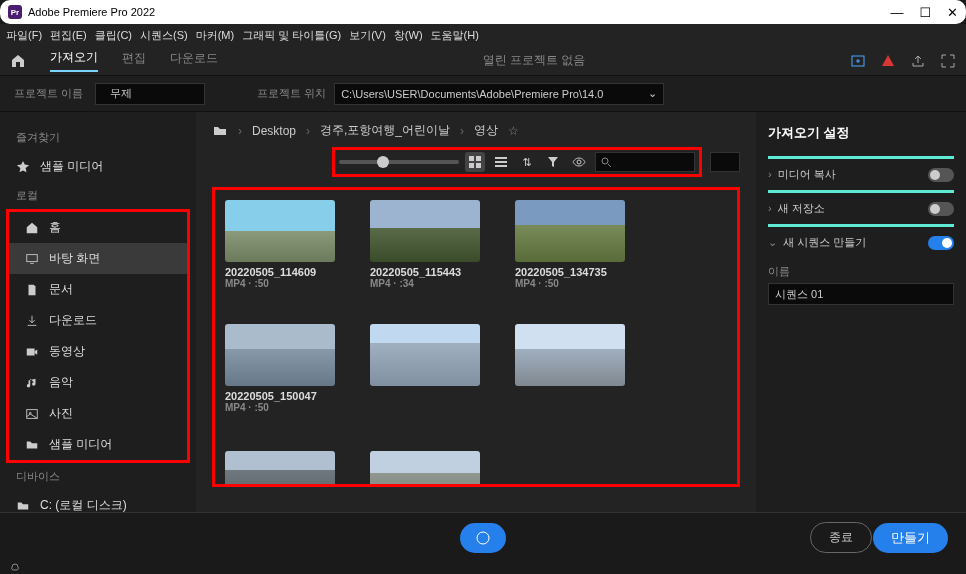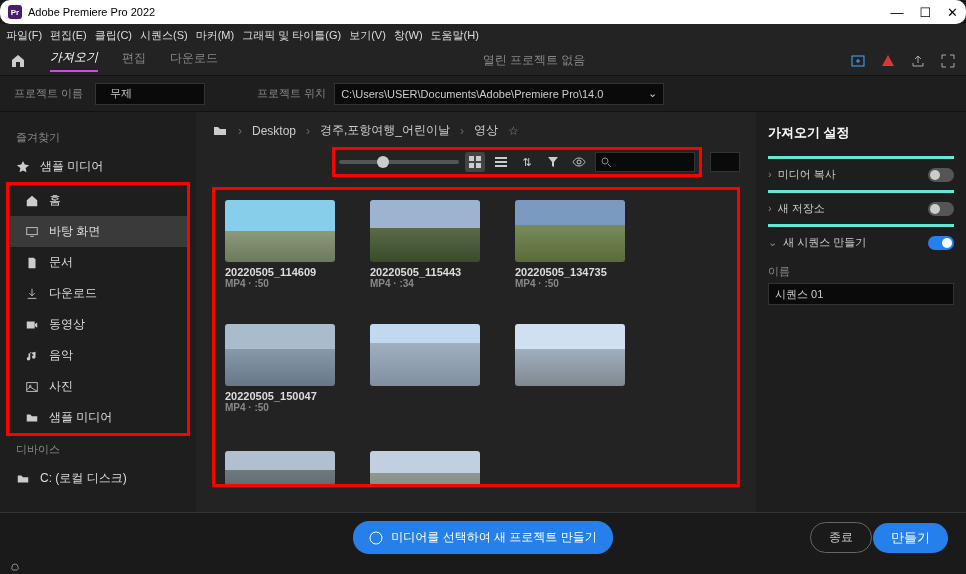--- a/index.html
+++ b/index.html
@@ -10,21 +10,21 @@
 .titlebar-title { flex: 1; font-size: 11px; }
 .win-controls { display: flex; gap: 16px; font-size: 13px; }
 .win-controls span { cursor: pointer; }
 
 .menubar { height: 22px; background: #232323; display: flex; align-items: center; padding: 0 6px; gap: 8px; font-size: 11px; }
 .menubar span { cursor: pointer; color: #ddd; }
 
 .tabbar { height: 30px; background: #232323; display: flex; align-items: center; padding: 0 10px; gap: 24px; border-bottom: 1px solid #111; }
 .tabbar .home-icon { width: 16px; height: 16px; cursor: pointer; }
 .tabbar .tab { color: #888; cursor: pointer; font-size: 12px; padding-bottom: 4px; }
-.tabbar .tab.active { color: #fff; border-bottom: 2px solid #d946ef; font-style: italic; }
+.tabbar .tab.active { color: #fff; border-bottom: 2px solid #7dd3fc; }
 .tabbar .center { flex: 1; text-align: center; color: #888; font-size: 12px; }
 .tabbar .right-icons { display: flex; gap: 14px; align-items: center; }
 .tabbar .right-icons svg { width: 16px; height: 16px; }
 
 .projectrow { height: 36px; background: #1e1e1e; display: flex; align-items: center; padding: 0 14px; gap: 12px; border-bottom: 1px solid #111; }
 .projectrow label { color: #888; font-size: 11px; }
 .proj-name { background: #0a0a0a; border: 1px solid #333; height: 22px; width: 110px; color: #ccc; padding: 0 14px; font-size: 11px; }
 .proj-path-wrap { display: flex; align-items: center; gap: 8px; }
 .proj-path { background: #0a0a0a; border: 1px solid #333; height: 22px; width: 330px; color: #ccc; padding: 0 6px; font-size: 11px; display: flex; align-items: center; justify-content: space-between; }
 
@@ -149,20 +149,21 @@
 
 <div class="main">
   <div class="sidebar">
     <div class="section-label">즐겨찾기</div>
     <div class="item">
       <svg viewBox="0 0 16 16" fill="#ccc">
           <path d="M8 1l2 4 5 1-4 3 1 5-4-2-4 2 1-5-4-3 5-1z"></path>
         </svg>
       <span>샘플 미디어</span>
     </div>
+    <div class="section-label">로컬</div>
     <div class="redbox-local">
       <div class="item">
           <svg viewBox="0 0 16 16" fill="#ccc">
             <path d="M8 2L2 7v7h12V7z"></path>
           </svg>
           <span>홈</span>
         </div>
       <div class="item active">
           <svg viewBox="0 0 16 16" fill="none" stroke="#ccc">
             <rect x="2" y="3" width="12" height="8"></rect>
@@ -337,21 +338,20 @@
     <input class="seq-name" value="시퀀스 01" style="">
   </div>
 </div>
 
 <div class="bottombar">
   <button class="info-btn">
     <svg width="14" height="14" viewBox="0 0 14 14" fill="#fff">
         <circle cx="7" cy="7" r="6" fill="none" stroke="#fff"></circle>
         <path d="M7 6v4M7 4v1"></path>
       </svg>
-    <span>미디어를 선택하여 새 프로젝트 만들기</span>
   </button>
   <button class="btn-secondary">종료</button>
   <button class="btn-primary">만들기</button>
 </div>
 
 <div class="statusbar">
   <svg class="cc-icon" viewBox="0 0 14 14" fill="none" stroke="#888">
       <path d="M4 9a3 3 0 116 0 2 2 0 01-1 3H5a2 2 0 01-1-3z"></path>
     </svg>
 </div>

